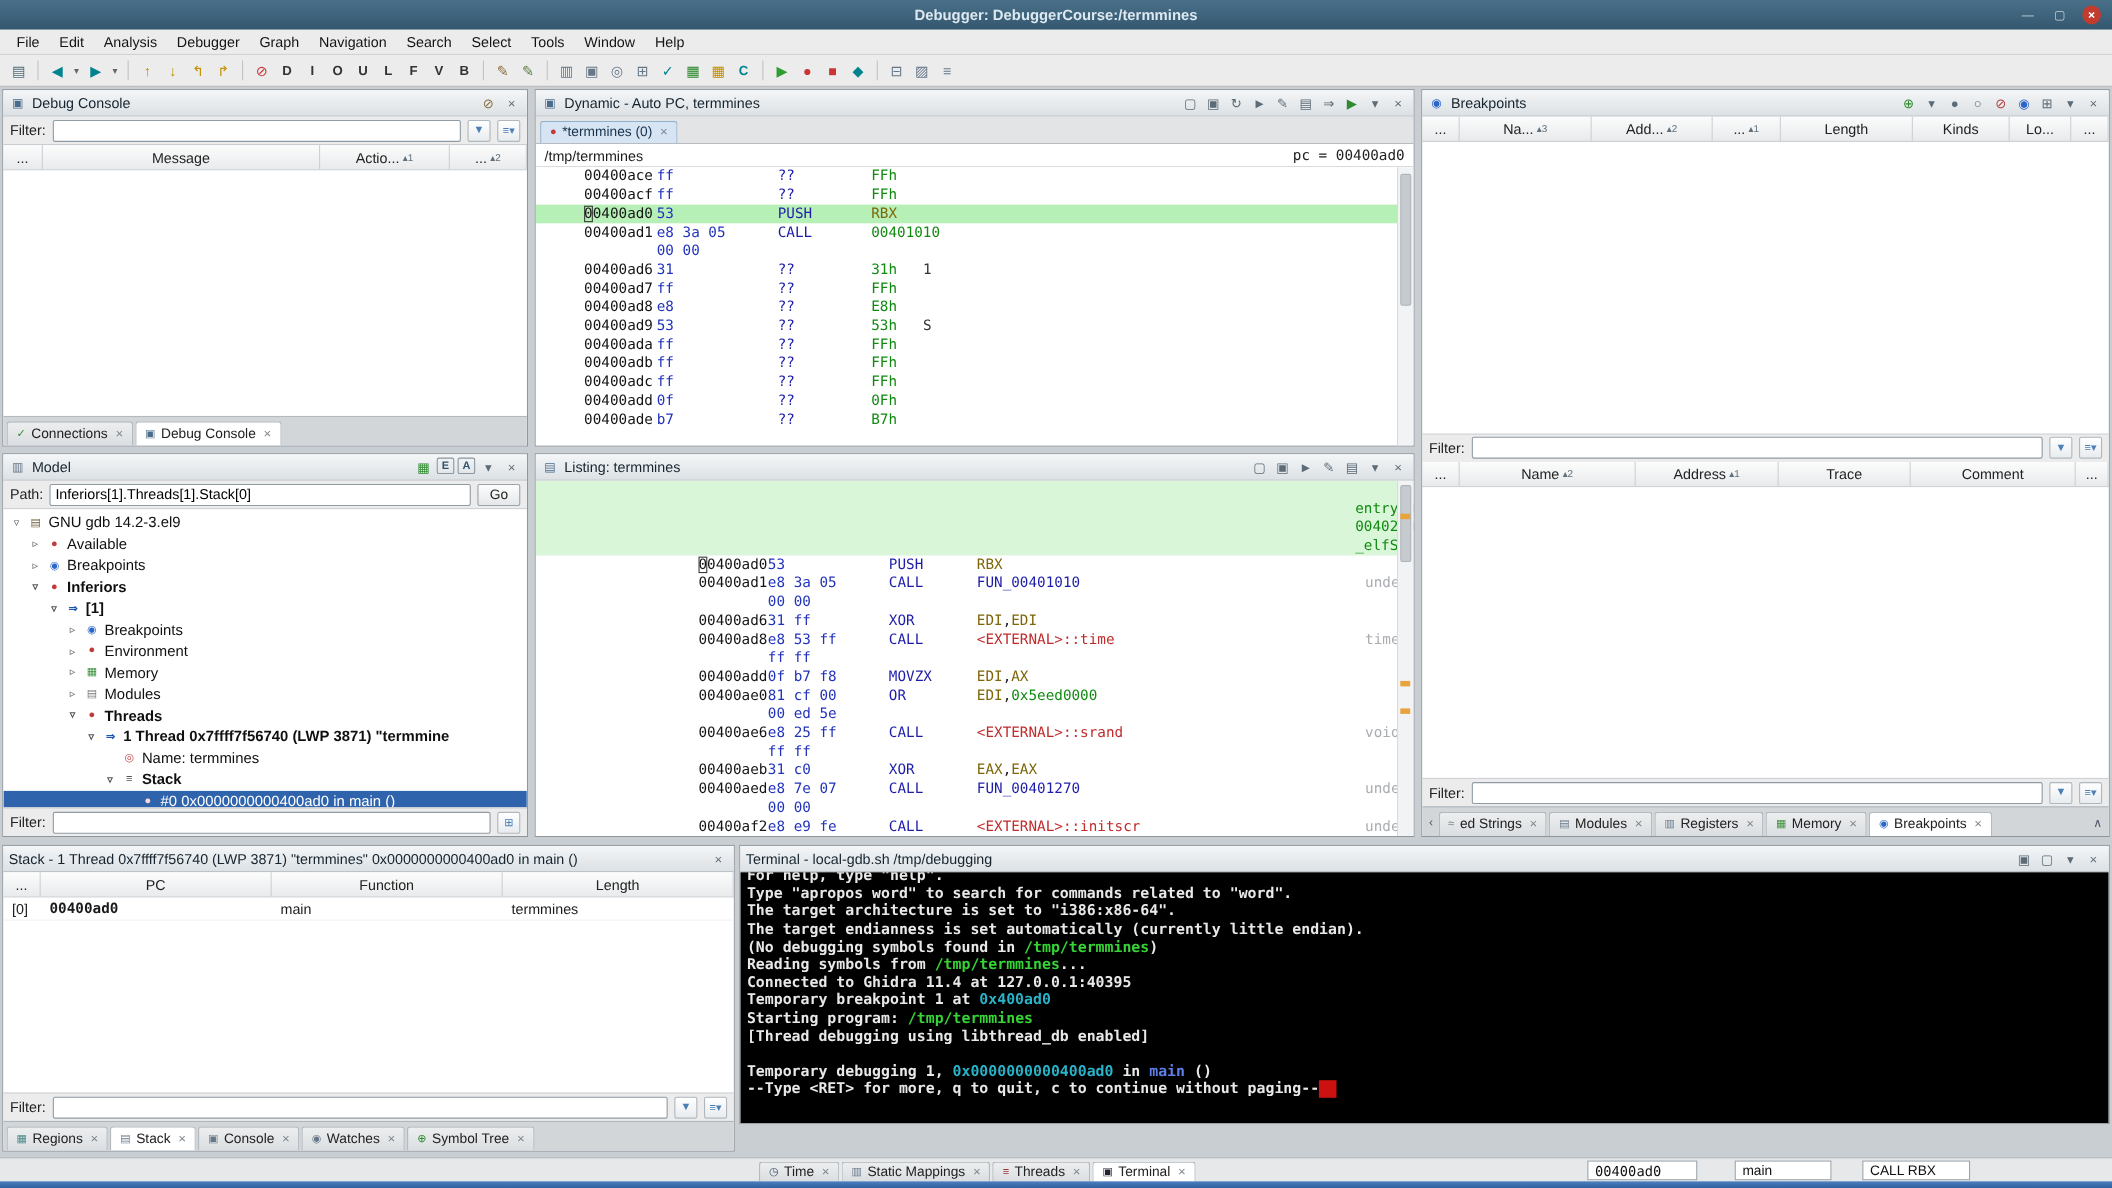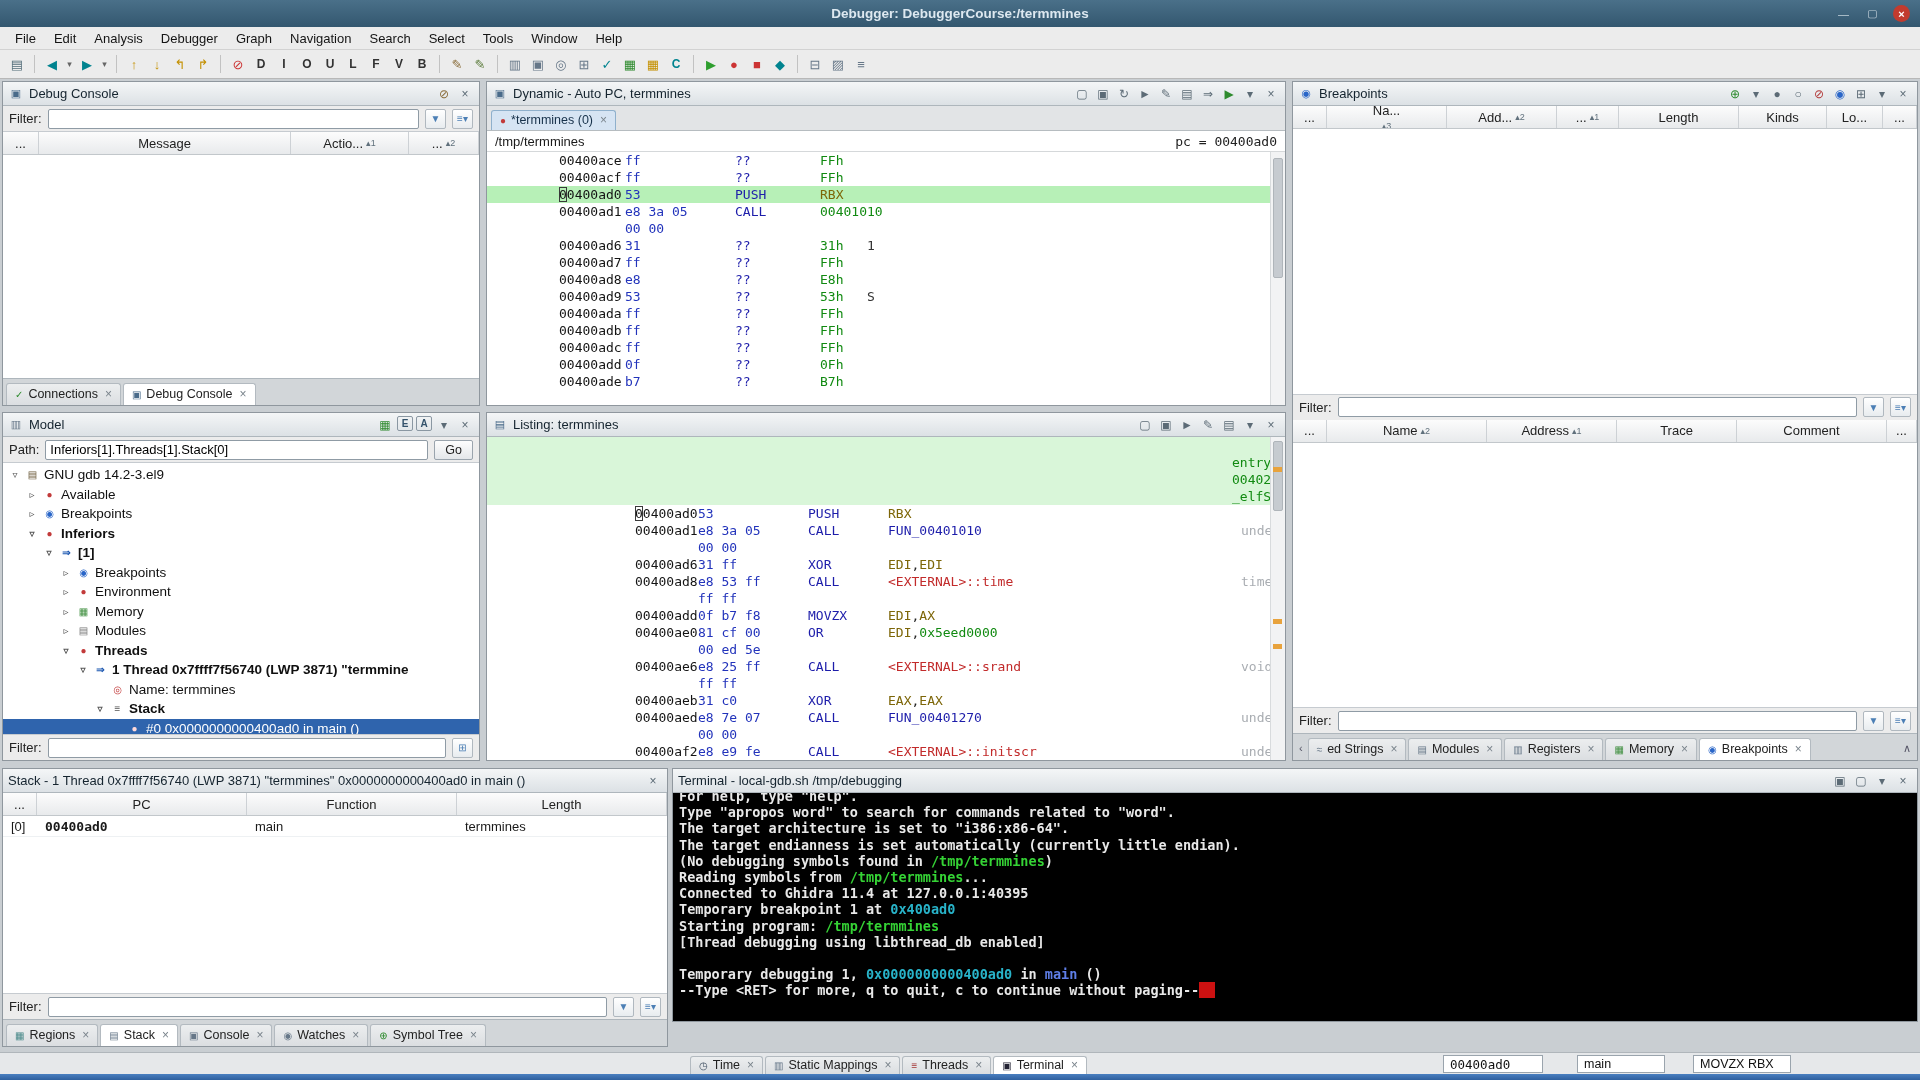--- a/index.html
+++ b/index.html
@@ -71,21 +71,21 @@
   .c-b{color:#2233bb}
   .c-mn{color:#1d1daa}
   .c-ascii{color:#333}
   .o-reg{color:#7d6608}
   .o-val{color:#118a11}
   .o-func{color:#1d1daa}
   .o-ext{color:#c22b2b}
   .o-pln{color:#222}
   .c-note{position:absolute;left:754px;color:#a9adb2}
   .charcur{outline:1px solid #3a3a3a;outline-offset:-1px}
-  .dyn .drow{padding-left:72px}
+  .dyn .drow{padding-left:44px}
   .dyn .c-a{width:66px;min-width:66px}
   .dyn .c-b{width:110px;min-width:110px}
   .dyn .c-mn{width:85px;min-width:85px}
   .dyn .c-op{width:47px;min-width:47px}
   .lst .drow{padding-left:148px}
   .lst .c-a{width:63px;min-width:63px}
   .lst .c-b{width:110px;min-width:110px}
   .lst .c-mn{width:80px;min-width:80px}
 
   .fnblock{background:#d9f6d9;position:relative;font:13px/17px "DejaVu Sans Mono",monospace}
@@ -527,21 +527,21 @@
         <span class="picon" style="color: rgb(42, 102, 200);">◉</span>
         <span class="picon">⊞</span>
         <span class="picon">▾</span>
         <span class="picon">×</span>
       </span>
   </div>
   <div class="thead" id="bp-cols-top">
       <span class="cell" style="width: 34px;">
         <span class="clabel">...</span>
       </span>
-      <span class="cell" style="width: 120px; flex-direction: column;">
+      <span class="cell" style="width: 120px;">
         <span class="clabel">Na...</span>
         <span class="sortb">▴3</span>
       </span>
       <span class="cell" style="width: 110px;">
         <span class="clabel">Add...</span>
         <span class="sortb">▴2</span>
       </span>
       <span class="cell" style="width: 62px;">
         <span class="clabel">...</span>
         <span class="sortb">▴1</span>
@@ -675,15 +675,15 @@
         <span class="tclose">×</span>
       </span>
       <span class="tab active">
         <span class="tabicon" style="color: rgb(34, 34, 51);">▣</span>
         <span class="tlabel">Terminal</span>
         <span class="tclose">×</span>
       </span>
     </div>
 <div class="sfield sfield0">00400ad0</div>
     <div class="sfield sfield1">main</div>
-    <div class="sfield sfield2">MOVZX RBX</div>
+    <div class="sfield sfield2">CALL RBX</div>
   </div>
 <div class="bottomstrip"></div>
 
 </body></html>

